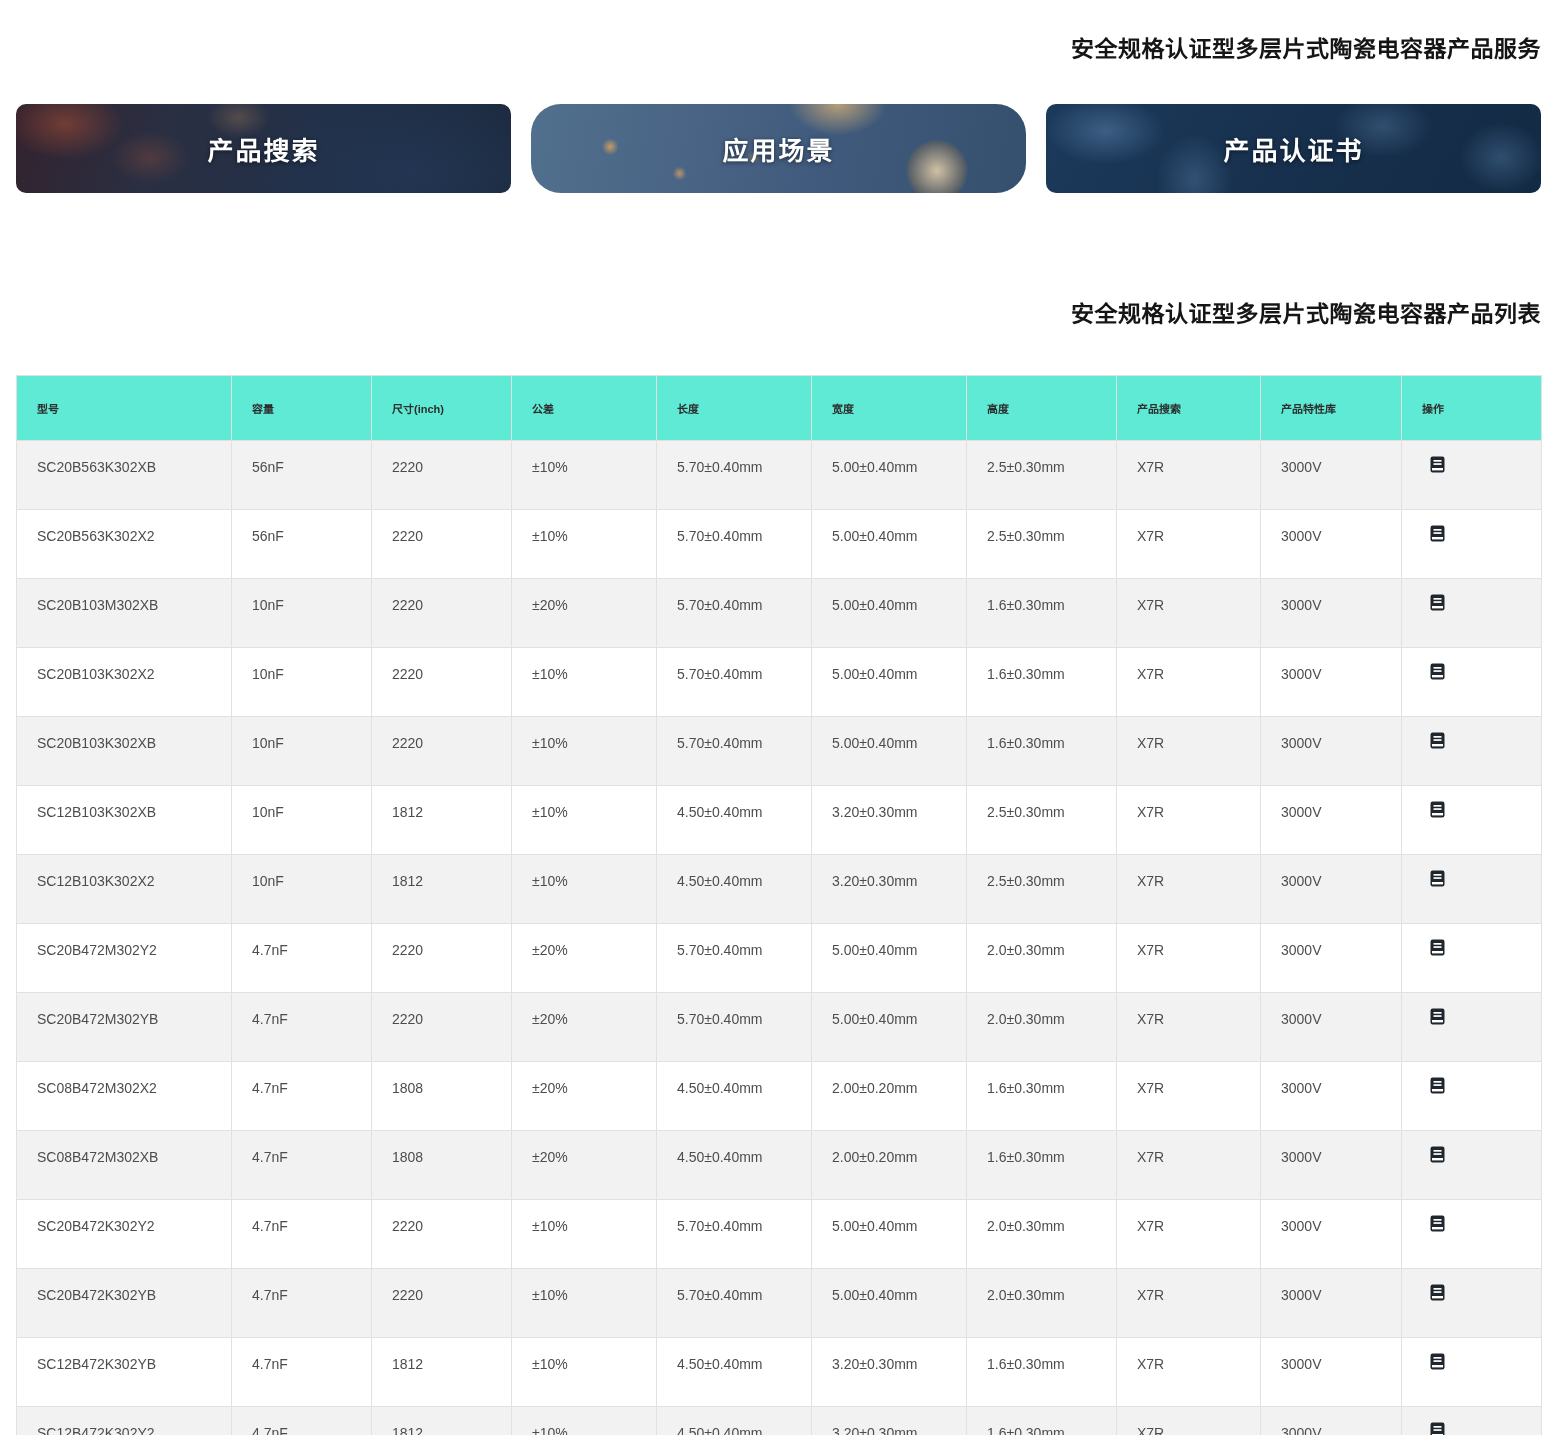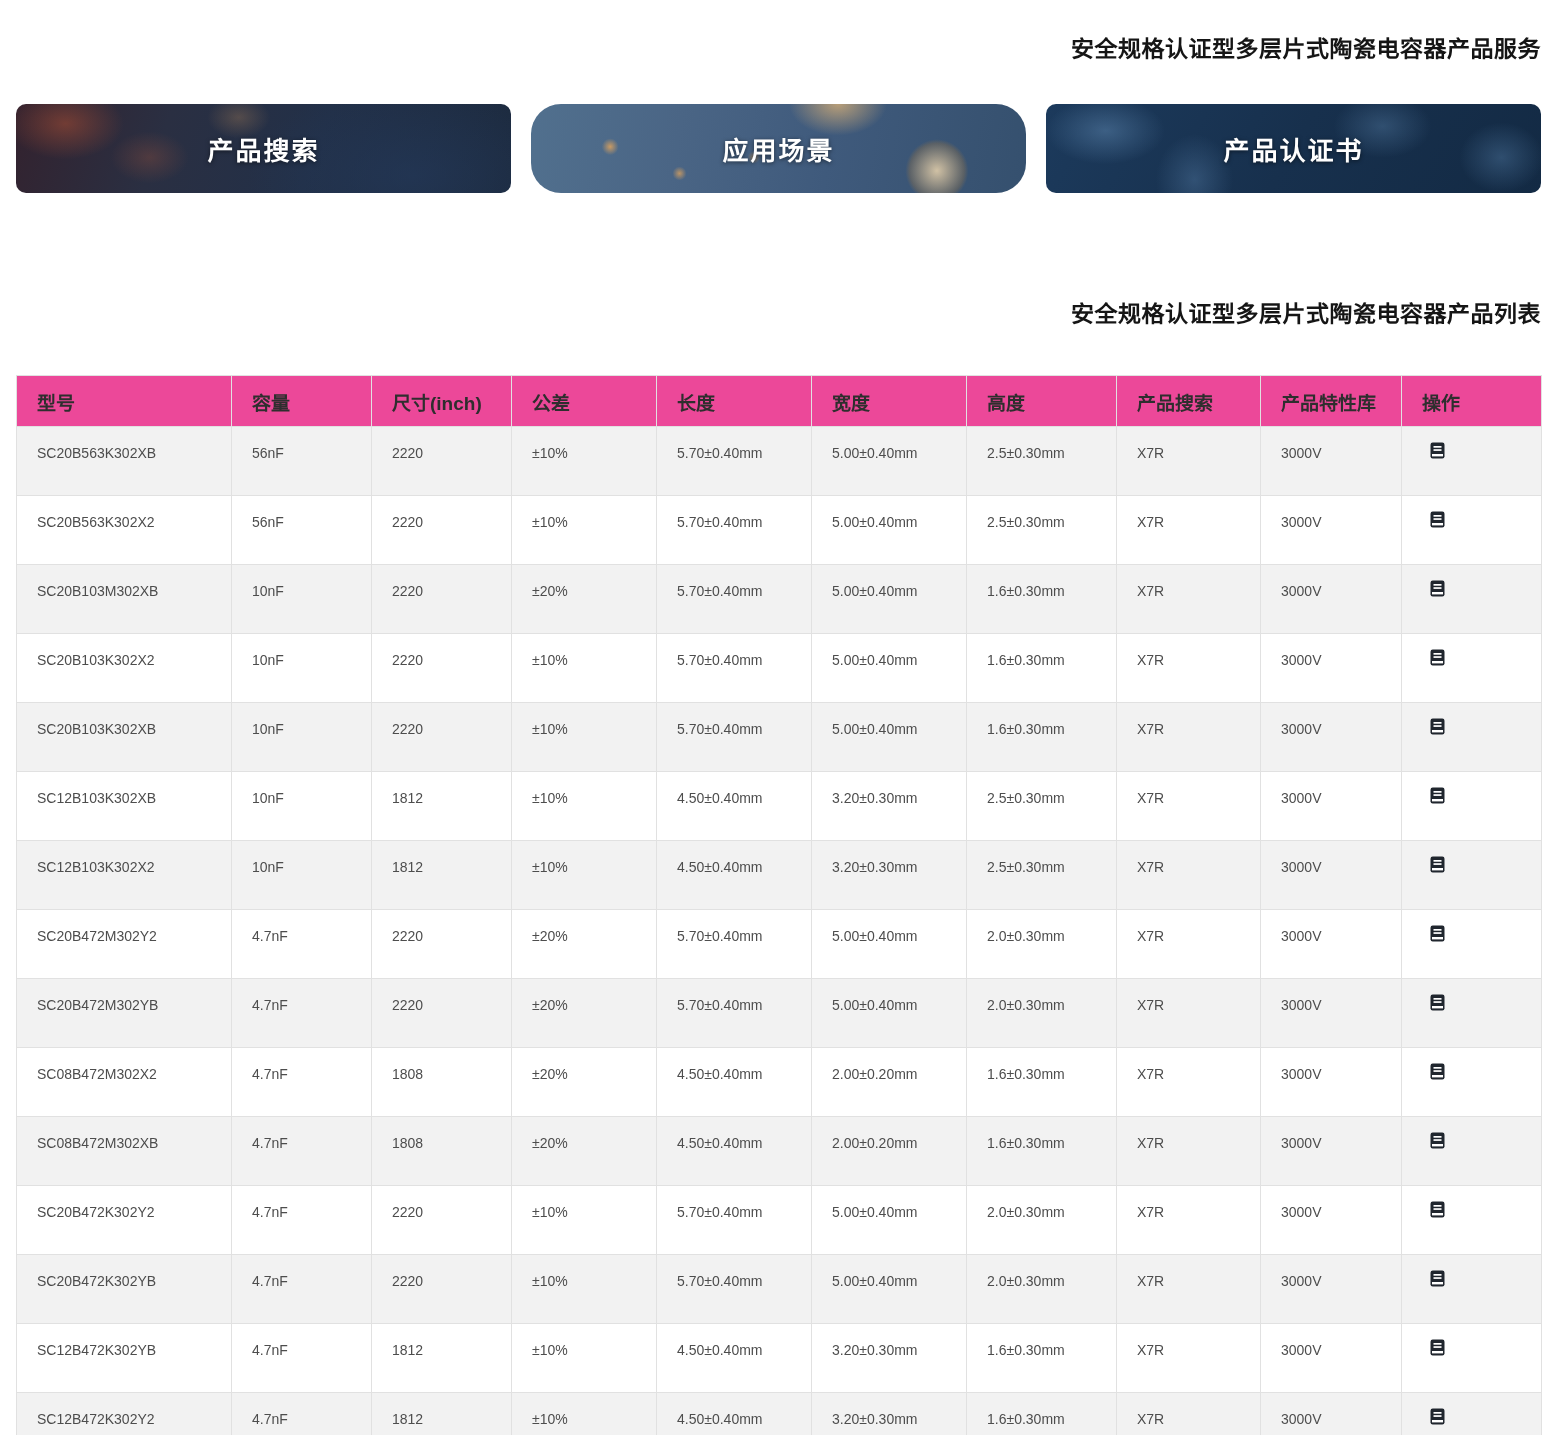--- a/index.html
+++ b/index.html
@@ -87,27 +87,27 @@
   }
   .product-table th, .product-table td {
     border: 1px solid #e1e1e1;
     text-align: left;
     font-size: 14px;
     box-sizing: border-box;
     overflow: hidden;
     white-space: nowrap;
   }
   .product-table th {
-    height: 51px;
+    height: 65px;
     padding: 0 6px 0 20px;
     vertical-align: middle;
     color: #2e2e2e;
     font-weight: bold;
-    font-size: 19px;
-    background: #ec4899;
+    font-size: 11px;
+    background: #5eead4;
   }
   .product-table td {
     height: 69px;
     padding: 18px 6px 0 20px;
     vertical-align: top;
     color: #4d4d4d;
   }
   .product-table tbody tr:nth-child(odd) { background: #f2f2f2; }
   .product-table tbody tr:nth-child(even) { background: #ffffff; }
 

